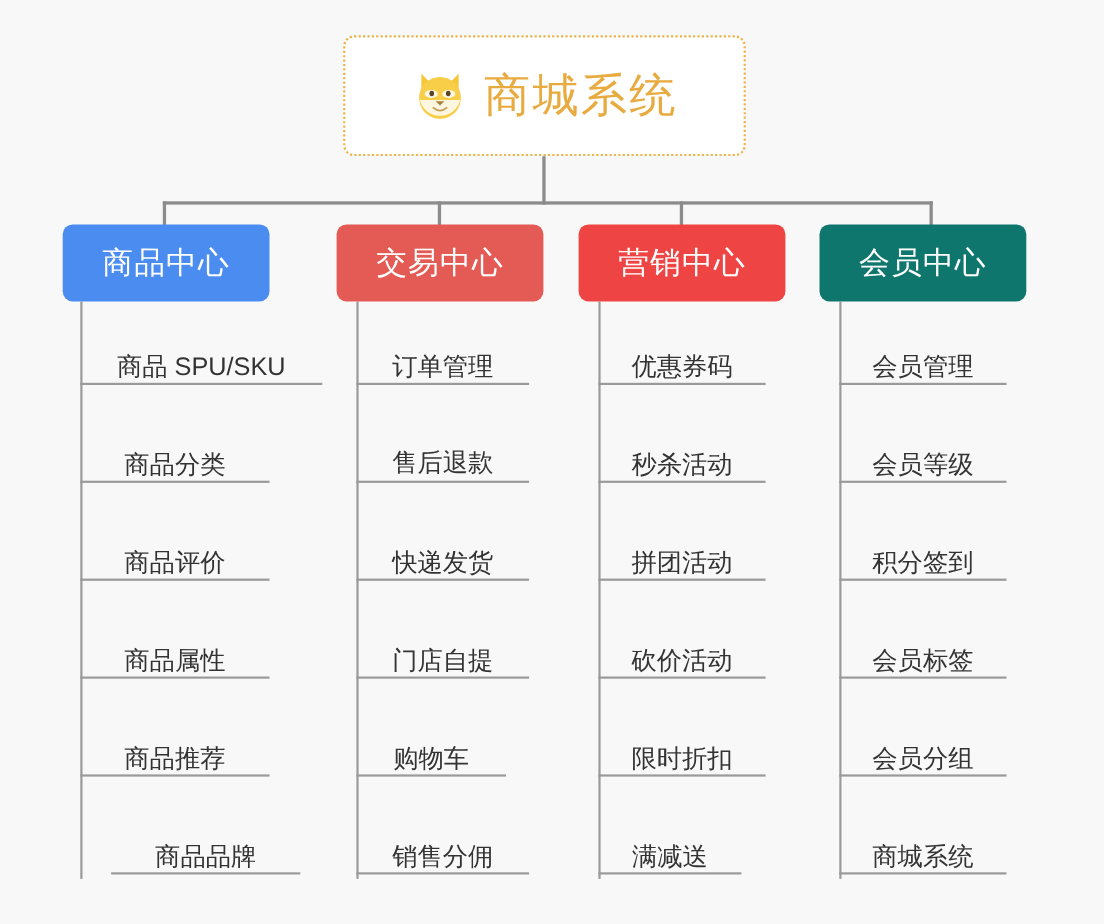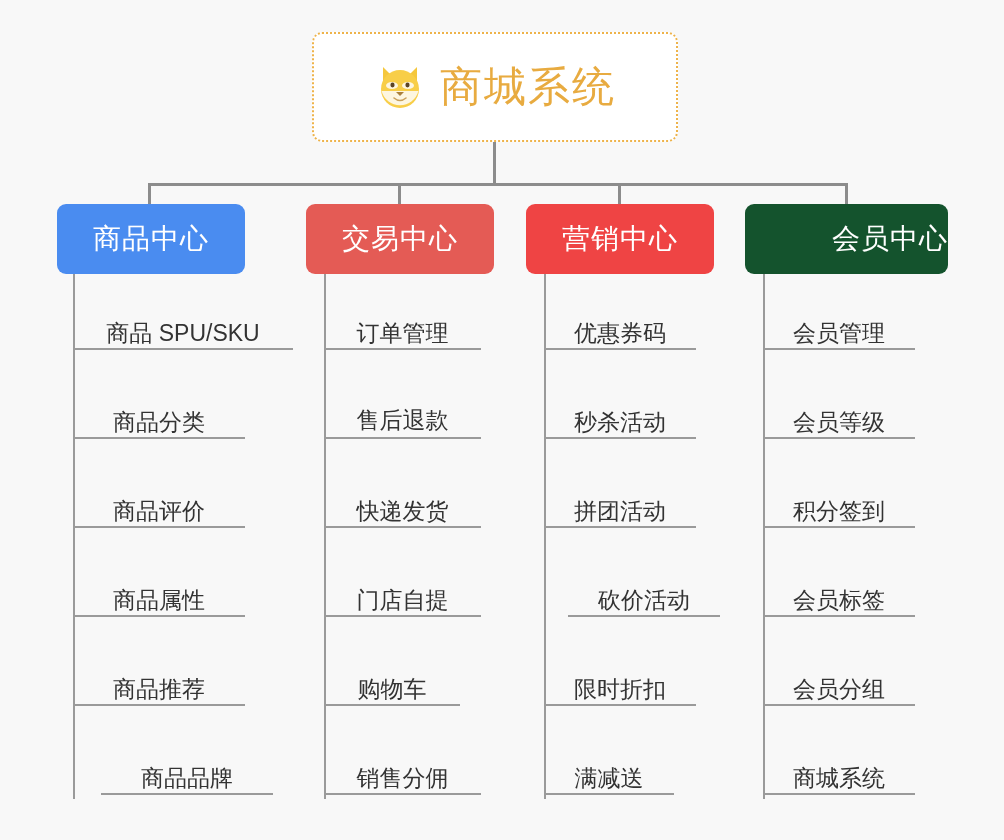--- a/index.html
+++ b/index.html
@@ -190,33 +190,33 @@
 
     <div class="leaf" style="left:18px; top:88px;  width:152px; height:58px;">
       <span class="leaf-label">优惠券码</span>
     </div>
     <div class="leaf" style="left:18px; top:146px; width:152px; height:89px;">
       <span class="leaf-label">秒杀活动</span>
     </div>
     <div class="leaf" style="left:18px; top:235px; width:152px; height:89px;">
       <span class="leaf-label">拼团活动</span>
     </div>
-    <div class="leaf" style="left:18px; top:324px; width:152px; height:89px;margin-left:24px;">
+    <div class="leaf" style="left:18px; top:324px; width:152px; height:89px;">
       <span class="leaf-label">砍价活动</span>
     </div>
     <div class="leaf" style="left:18px; top:413px; width:152px; height:89px;">
       <span class="leaf-label">限时折扣</span>
     </div>
     <div class="leaf" style="left:18px; top:502px; width:130px; height:89px;">
       <span class="leaf-label">满减送</span>
     </div>
   </div>
 
   <div class="branch" style="left:745px;">
-    <div class="branch-header" style="width:203px; background:#14532d;justify-content:flex-end;">
+    <div class="branch-header" style="width:188px; background:#0f766e;">
       <span>会员中心</span>
     </div>
     <div class="branch-trunk" style="left:18px; top:70px; height:525px;"></div>
 
     <div class="leaf" style="left:18px; top:88px;  width:152px; height:58px;">
       <span class="leaf-label">会员管理</span>
     </div>
     <div class="leaf" style="left:18px; top:146px; width:152px; height:89px;">
       <span class="leaf-label">会员等级</span>
     </div>

